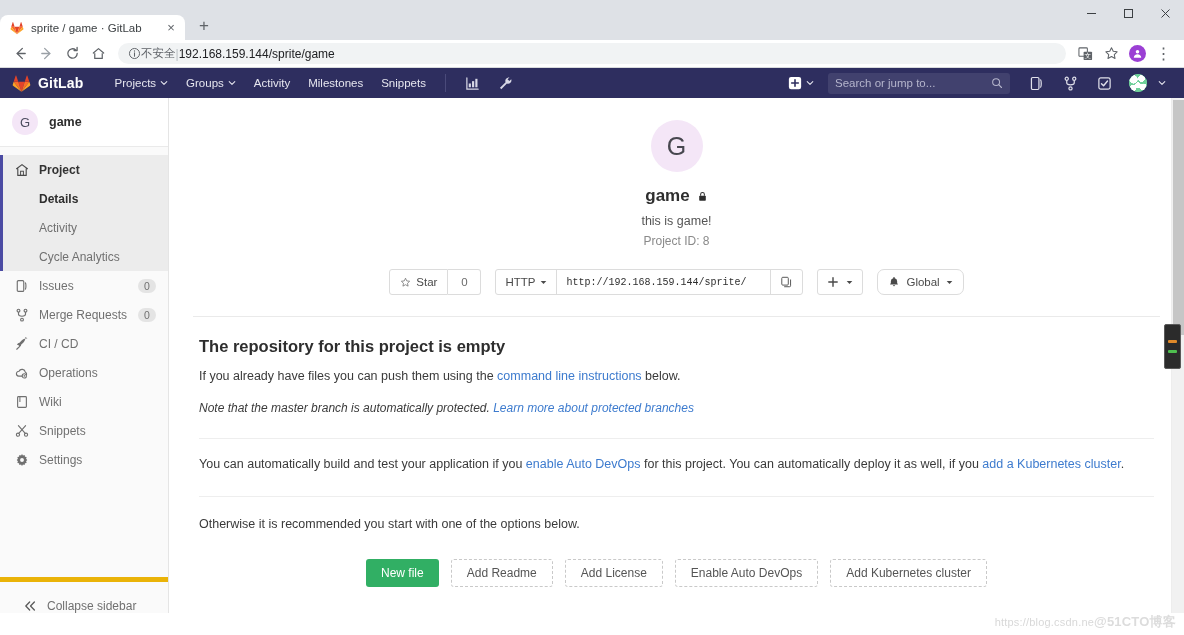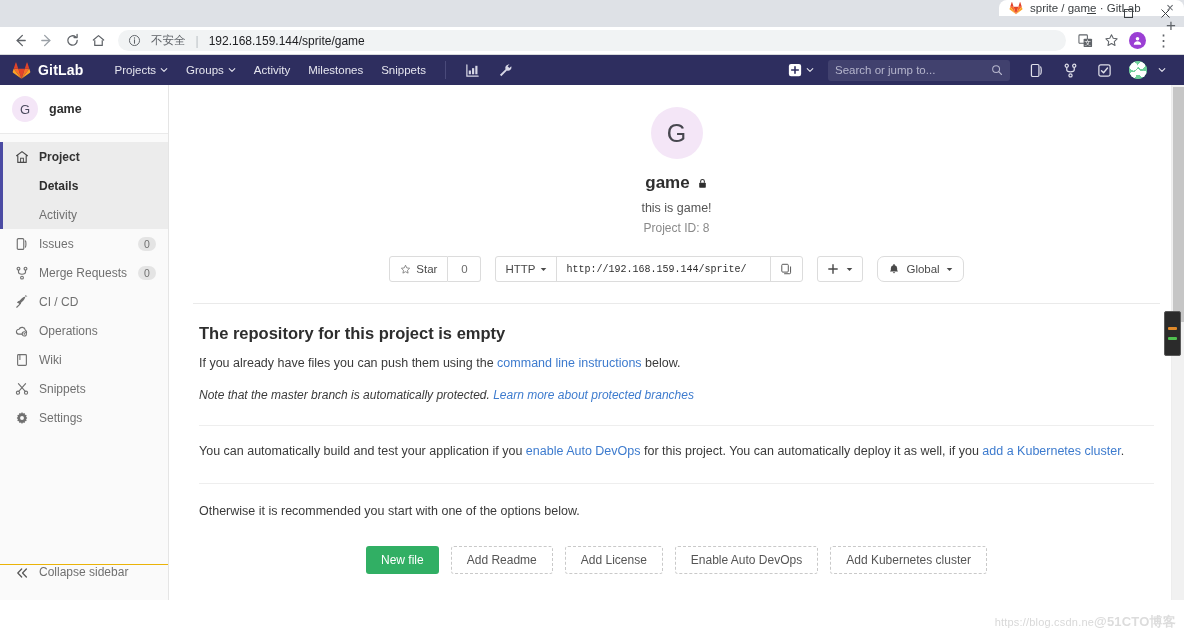--- a/index.html
+++ b/index.html
@@ -7,24 +7,23 @@
     width: 1184px; height: 635px;
     font-family: "Liberation Sans", sans-serif;
     background: #fff;
     overflow: hidden;
   }
 
   
   .browser { width: 1184px; height: 635px; position: relative; }
 
   .tabstrip {
-    height: 27px; background: #dee1e6;
+    height: 40px; background: #dee1e6;
     display: flex; align-items: flex-end; 
     position: relative;
-    flex-direction: column;
   }
   .tab {
     height: 25px; width: 185px; background: #fff;
     border-radius: 8px 8px 0 0;
     display: flex; align-items: center; gap: 7px;
     padding: 0 6px 0 10px; font-size: 11.5px; color: #3c4043;
     position: relative;
   }
   .tab-fav { width: 14px; height: 14px; flex-shrink: 0; }
   .tab-title {
@@ -54,21 +53,21 @@
     padding: 0 8px; gap: 1px; border-bottom: 1px solid #d8dadc;
   }
   .tb-icon {
     width: 25px; height: 25px; display: flex;
     align-items: center; justify-content: center;
     color: #5f6368; flex-shrink: 0;
   }
   .omnibox {
     flex: 1; height: 21px; background: #f1f3f4; border-radius: 11px;
     margin: 0 6px; display: flex; align-items: center;
-    padding: 0 10px; gap: 10px; font-size: 12px; color: #202124;
+    padding: 0 10px; gap: 0; font-size: 12px; color: #202124;
   }
   .omni-warn { font-size: 11.5px; color: #5f6368; white-space: nowrap; }
   .omni-sep { color: #bdc1c6; }
   .omni-url { font-size: 12px; color: #202124; white-space: nowrap; }
   .avatar-ext {
     width: 17px; height: 17px; border-radius: 50%;
     background: #9b3fd4; display: flex; align-items: center;
     justify-content: center;
   }
 
@@ -155,22 +154,22 @@
   .side-sub {
     height: 29px; display: flex; align-items: center;
     padding-left: 39px; font-size: 12px; color: #707070;
   }
   .side-sub.current { background: #ececec; color: #2e2e2e; font-weight: 600; }
   .side-badge {
     background: #e4e4e4; color: #707070; font-size: 10.5px;
     border-radius: 9px; padding: 1px 6px; min-width: 18px; text-align: center;
   }
   .side-foot {
-    height: 36px; border-top: 1px solid #eab308; display: flex;
-    align-items: flex-start; gap: 10px; padding: 0 14px;
+    height: 36px; border-top: 5px solid #eab308; display: flex;
+    align-items: flex-end; gap: 10px; padding: 0 22px;
     font-size: 12px; color: #707070;
   }
 
   
   .main {
     flex: 1; overflow: hidden; position: relative; background: #fff;
   }
   .main-inner { padding: 0 24px; }
 
   .proj-hero { text-align: center; padding-top: 22px; }
@@ -495,20 +494,21 @@
             <span class="side-ico">
               <svg width="14" height="14" viewBox="0 0 16 16">
                   <path d="M8 1.8 1.8 6.6h1.4v7.6h9.6V6.6h1.4z" fill="none" stroke="#4a4a4a" stroke-width="1.3" stroke-linejoin="round"></path>
                   <rect x="6.4" y="9.4" width="3.2" height="4.8" fill="none" stroke="#4a4a4a" stroke-width="1.1"></rect>
                 </svg>
             </span>
             <span class="side-label">Project</span>
           </div>
           <div class="side-sub current">Details</div>
           <div class="side-sub">Activity</div>
+          <div class="side-sub">Cycle Analytics</div>
         </div>
 
         <div class="side-item">
           <span class="side-ico">
             <svg width="14" height="14" viewBox="0 0 16 16">
                 <rect x="2.6" y="1.8" width="7.4" height="12.4" rx="1.2" fill="none" stroke="#707070" stroke-width="1.3"></rect>
                 <path d="M11.9 4.4c.8 1 .8 6.2 0 7.2" fill="none" stroke="#707070" stroke-width="1.3" stroke-linecap="round"></path>
               </svg>
           </span>
           <span class="side-label">Issues</span>

